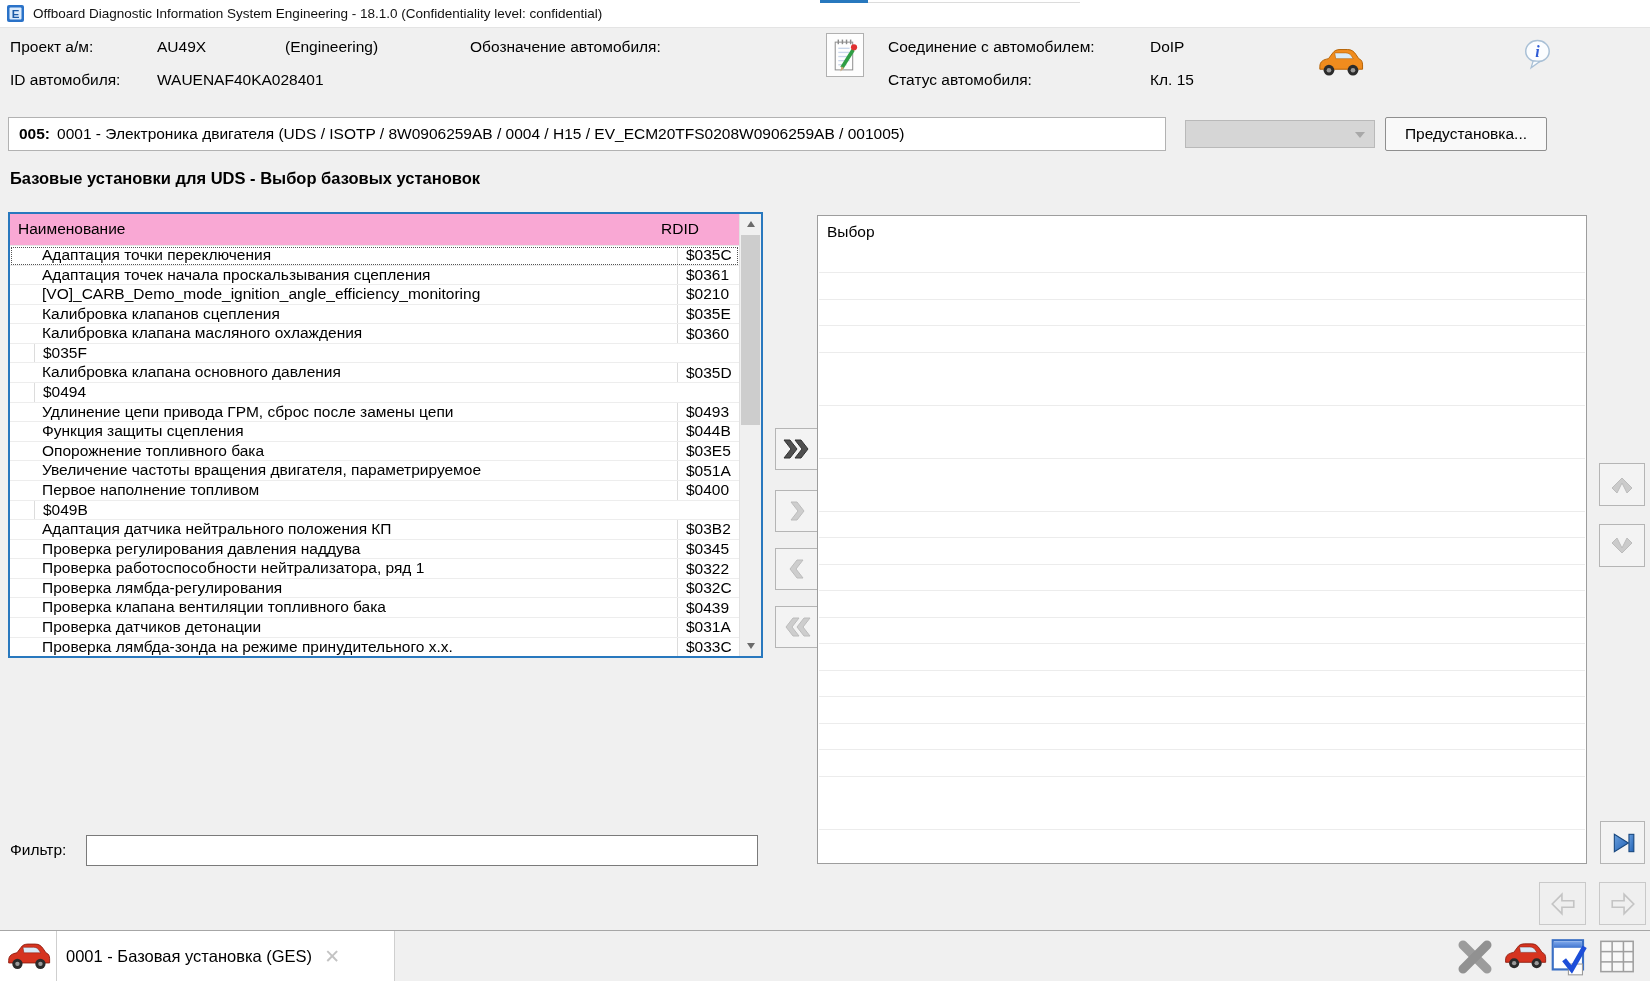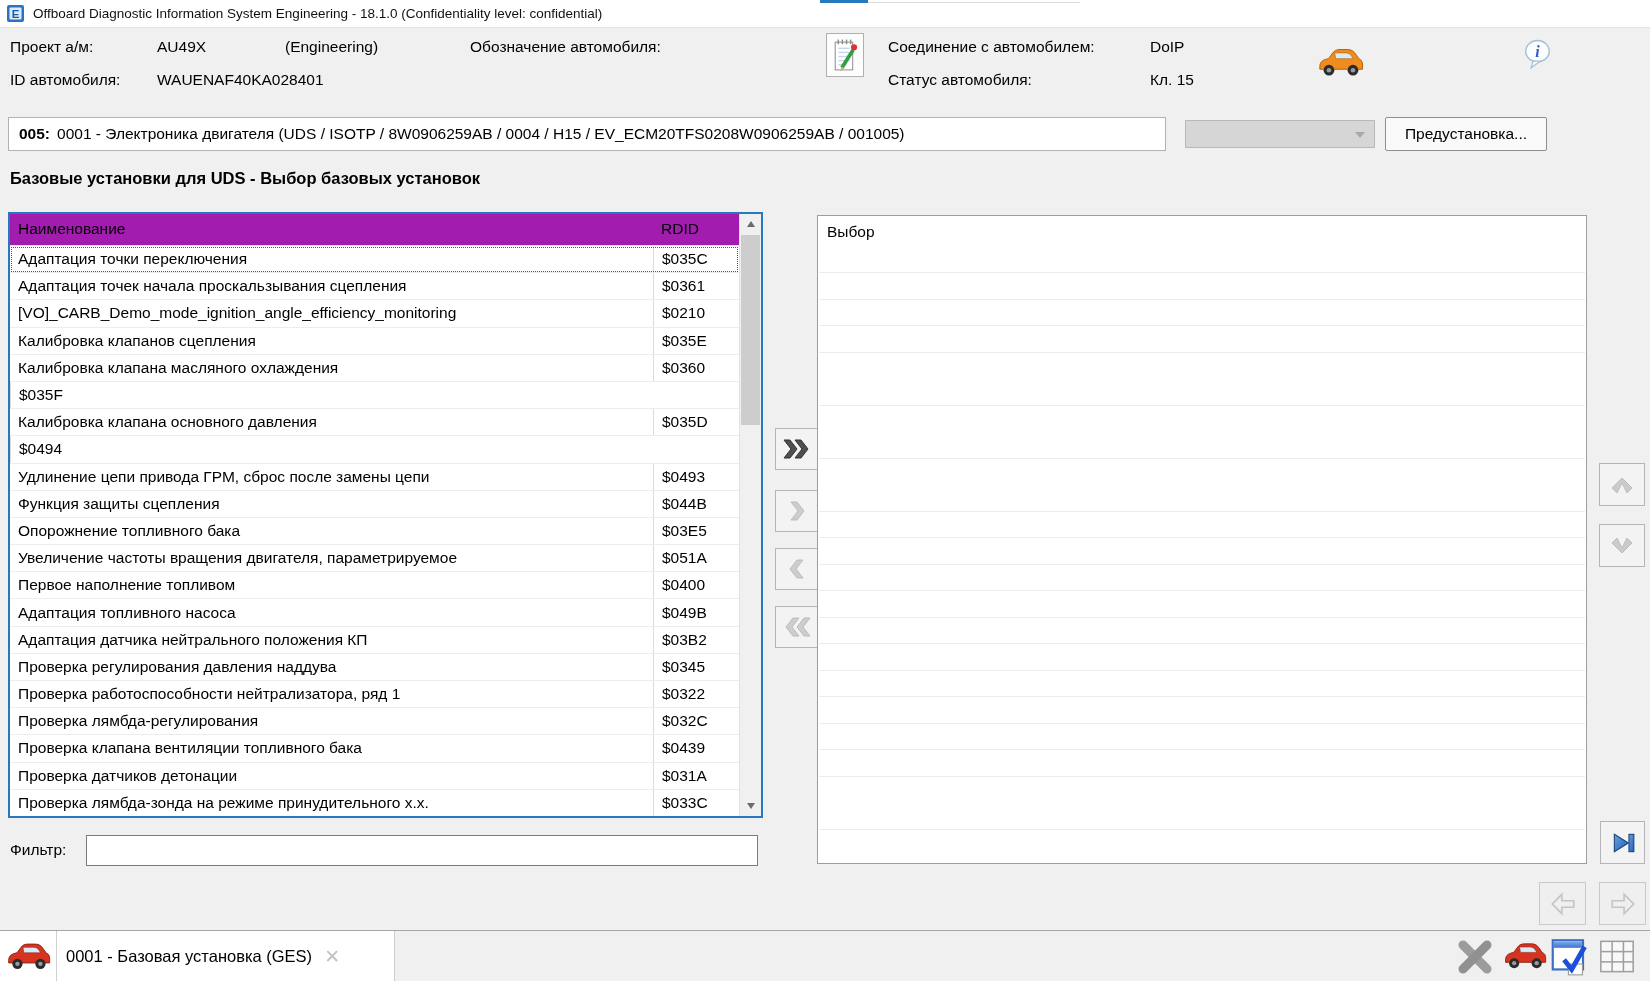--- a/index.html
+++ b/index.html
@@ -34,30 +34,30 @@
              border-left:5px solid transparent; border-right:5px solid transparent;
              border-top:6px solid #a8a8a8; }
   .preset-btn { left:1385px; top:117px; width:162px; height:34px; background:#f9f9f9;
                 border:1px solid #8f8f8f; border-radius:2px; font-size:15.5px;
                 font-family:"Liberation Sans", sans-serif; display:flex; align-items:center;
                 justify-content:center; cursor:pointer; }
 
   .section-title { left:10px; top:169px; font-size:16.5px; font-weight:bold; white-space:nowrap; }
 
   
-  .avail-table { left:8px; top:212px; width:755px; height:606px; background:#a21caf;
+  .avail-table { left:8px; top:212px; width:755px; height:446px; background:#f9a8d4;
                  border:2px solid #2878be; }
   .avail-header { position:absolute; left:0; top:0; right:22px; height:32px;
                   font-size:15.5px; border-bottom:1px solid #e6e6e6; }
   .col-name-h { position:absolute; left:8px; top:6px; }
   .col-rdid-h { position:absolute; left:651px; top:6px; }
   .avail-rows { position:absolute; left:0; top:32px; right:22px; bottom:0;
                 display:flex; flex-direction:column; }
-  .table-row { flex:1; display:flex; align-items:center; font-size:15.5px;
-               border-bottom:1px solid #ededed; background:#fff; cursor:default; }
+  .table-row { flex:1; display:flex; font-size:15.5px;
+               border-bottom:1px solid #ededed; background:#fff; cursor:default;padding-left:24px; }
   .table-row:last-child { border-bottom:none; }
   .table-row.focused { outline:1px dotted #555; outline-offset:-2px; }
   .cell-name { width:643px; padding-left:8px; white-space:nowrap; overflow:hidden; }
   .cell-rdid { flex:1; padding-left:8px; border-left:1px solid #dcdcdc; align-self:stretch;
                display:flex; align-items:center; }
   
   .avail-scroll { position:absolute; top:0; right:0; width:22px; height:100%;
                   background:#f0f0f0; border-left:1px solid #e2e2e2; }
   .scroll-btn { position:absolute; left:0; width:100%; height:20px; display:flex;
                 align-items:center; justify-content:center; cursor:pointer; }
@@ -242,21 +242,20 @@
     </div>
         <div class="table-row">
       <span class="cell-name">Увеличение частоты вращения двигателя, параметрируемое</span>
       <span class="cell-rdid">$051A</span>
     </div>
         <div class="table-row">
       <span class="cell-name">Первое наполнение топливом</span>
       <span class="cell-rdid">$0400</span>
     </div>
         <div class="table-row">
-      <span class="cell-name">Адаптация топливного насоса</span>
       <span class="cell-rdid">$049B</span>
     </div>
         <div class="table-row">
       <span class="cell-name">Адаптация датчика нейтрального положения КП</span>
       <span class="cell-rdid">$03B2</span>
     </div>
         <div class="table-row">
       <span class="cell-name">Проверка регулирования давления наддува</span>
       <span class="cell-rdid">$0345</span>
     </div>

